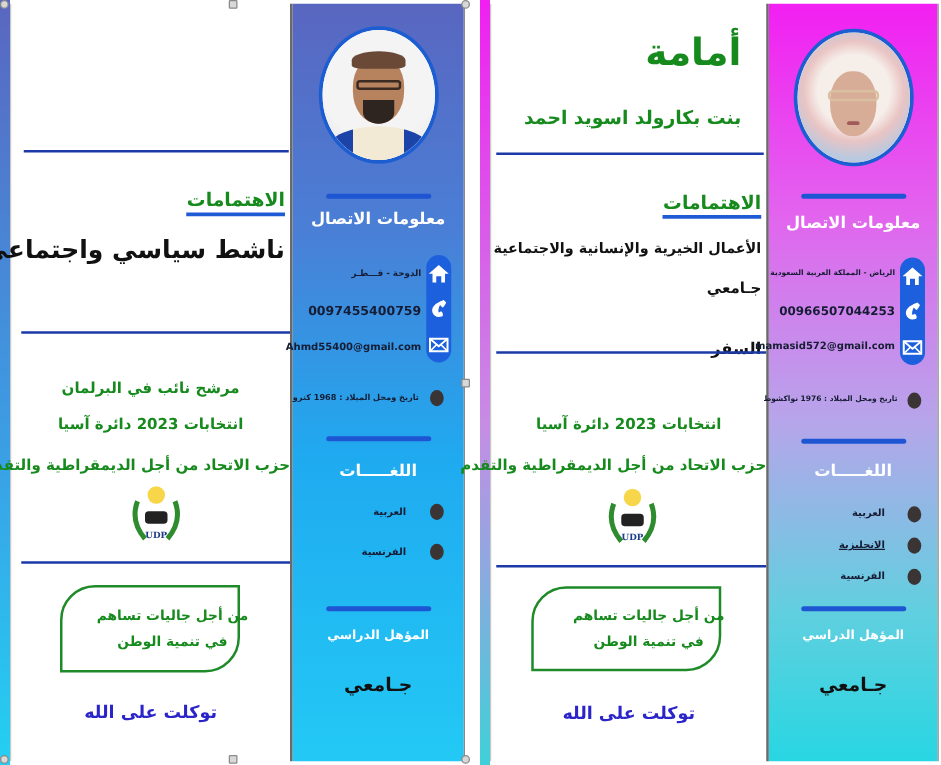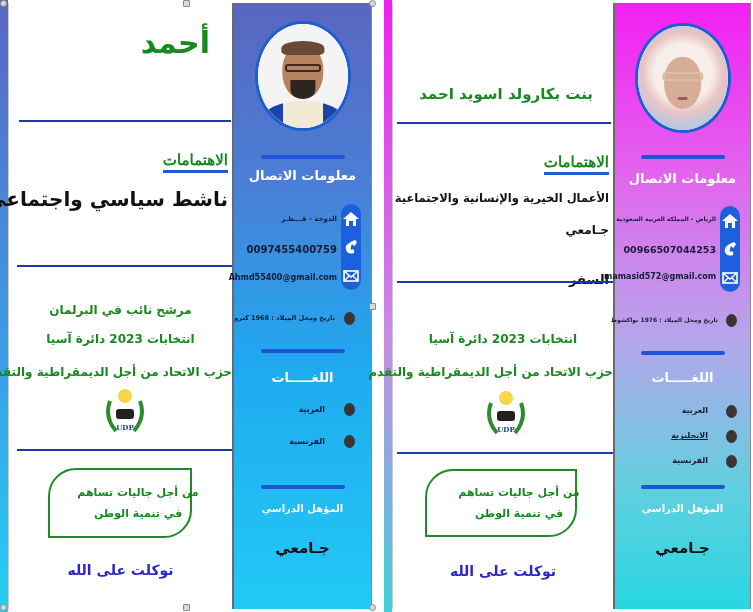--- a/index.html
+++ b/index.html
@@ -43,41 +43,40 @@
   .contact-pill { position: absolute; right: 10px; width: 20px; height: 86px; background: #1d60dd; border-radius: 10px; }
   .pill-icon { position: absolute; left: 1px; width: 18px; height: 18px; }
   .contact-text { position: absolute; right: 34px; direction: rtl; text-align: right; color: #151c33; font-weight: bold; white-space: nowrap; }
   .dot { position: absolute; width: 11px; height: 13px; border-radius: 50%; background: #3b3434; }
 
   .lang-item { position: absolute; direction: rtl; text-align: right; color: #161b33; font-weight: bold; font-size: 8px; }
 
   .name-first { position: absolute; direction: rtl; color: #178a1e; font-weight: bold; font-size: 30px; text-align: right; }
   .name-rest { position: absolute; direction: rtl; color: #178a1e; font-weight: bold; font-size: 15px; text-align: right; }
   .hr-line { position: absolute; height: 2px; background: #1b3aa8; }
-  .section-title { position: absolute; direction: rtl; color: #178a1e; font-weight: bold; font-size: 15px; border-bottom: 3px solid #1f5bd4; padding-bottom: 1px; font-family: Liberation Serif, serif; }
+  .section-title { position: absolute; direction: rtl; color: #178a1e; font-weight: bold; font-size: 15px; border-bottom: 3px solid #1f5bd4; padding-bottom: 1px; }
   .interest { position: absolute; direction: rtl; text-align: right; color: #111; font-weight: bold; white-space: nowrap; }
   .candidacy { position: absolute; direction: rtl; text-align: center; color: #178a1e; font-weight: bold; font-size: 12px; white-space: nowrap; }
 
   .logo { position: absolute; width: 46px; height: 48px; }
   .motto-box { position: absolute; border: 2px solid #1f8a28; border-radius: 28px 0 28px 0; display: flex; flex-direction: column; justify-content: center; align-items: center; gap: 8px; }
   .motto-line { direction: rtl; color: #178a1e; font-weight: bold; font-size: 11px; white-space: nowrap; margin-left: 36px; }
   .tagline { position: absolute; direction: rtl; text-align: center; color: #2b25c9; font-weight: bold; font-size: 14px; white-space: nowrap; }
   .degree { position: absolute; width: 100%; text-align: center; direction: rtl; color: #111; font-weight: bold; font-size: 15px; }
 
   .handle { position: absolute; width: 7px; height: 7px; border-radius: 50%; background: #d8d8d8; border: 1px solid #8a8a8a; }
   .handle.sq { border-radius: 1px; }
 </style>
 </head>
 <body>
 
 <div class="card card-left">
   <div class="edge-strip"></div>
 
   <div class="main">
-    <div class="name-first" style="right:22px; top:22px;">أحمد</div>
     <div class="hr-line" style="left:10px; width:212px; top:117px;"></div>
 
     <div class="section-title" style="right:4px; top:148px;">الاهتمامات</div>
     <div class="interest" style="right:4px; top:184px; font-size:20px;">ناشط سياسي واجتماعي</div>
     <div class="hr-line" style="left:8px; width:216px; top:262px;"></div>
 
     <div class="candidacy" style="left:0; right:0; top:300px;">مرشح نائب في البرلمان</div>
     <div class="candidacy" style="left:0; right:0; top:329px;">انتخابات 2023 دائرة آسيا</div>
     <div class="candidacy" style="left:0; right:0; top:362px;">حزب الاتحاد من أجل الديمقراطية والتقدم</div>
 
@@ -146,20 +145,21 @@
   <div class="handle sq" style="left:369px; top:303px;"></div>
   <div class="handle" style="left:0; top:604px;"></div>
   <div class="handle sq" style="left:183px; top:604px;"></div>
   <div class="handle" style="left:369px; top:604px;"></div>
 </div>
 
 <div class="card card-right">
   <div class="edge-strip"></div>
 
   <div class="main">
+    <div class="name-first" style="right:20px; top:22px;">أمامة</div>
     <div class="name-rest" style="right:20px; top:82px;">بنت بكارولد اسويد احمد</div>
     <div class="hr-line" style="left:4px; width:214px; top:119px;"></div>
 
     <div class="section-title" style="right:4px; top:150px;">الاهتمامات</div>
     <div class="interest" style="right:4px; top:188px; font-size:11.5px;">الأعمال الخيرية والإنسانية والاجتماعية</div>
     <div class="interest" style="right:4px; top:220px; font-size:12px;">جـامعي</div>
     <div class="interest" style="right:4px; top:245px; font-size:13px;margin-top:24px;">السفر</div>
     <div class="hr-line" style="left:4px; width:216px; top:278px;"></div>
 
     <div class="candidacy" style="left:0; right:0; top:329px;">انتخابات 2023 دائرة آسيا</div>

